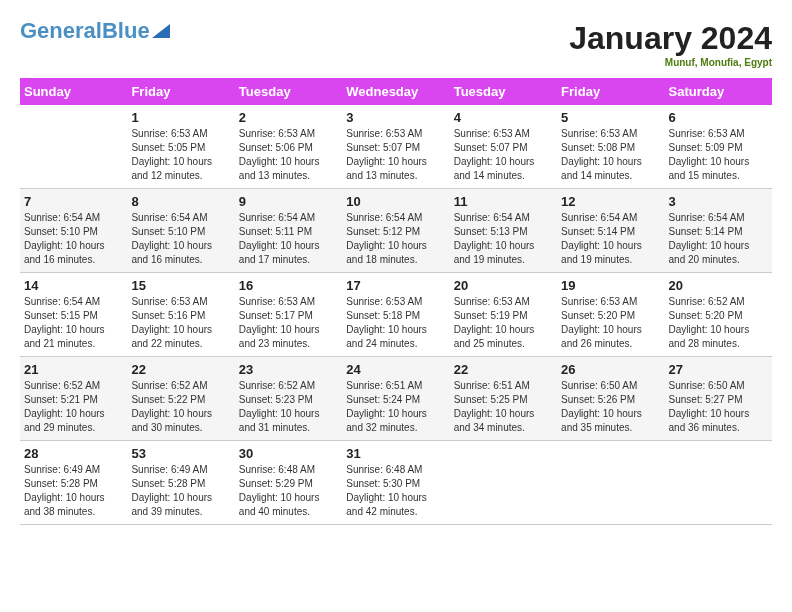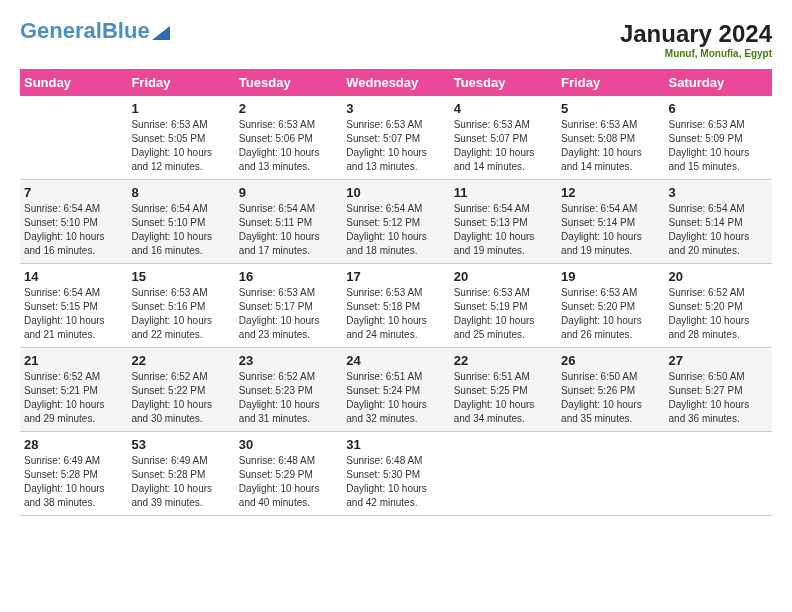--- a/index.html
+++ b/index.html
@@ -27,36 +27,36 @@
       color: #1a3a5c;
       line-height: 1;
     }
     .logo-text span {
       color: #4a90c4;
     }
     .title-block {
       text-align: right;
     }
     .title-block h1 {
-      font-size: 24px;
+      font-size: 32px;
       color: #222;
       font-weight: bold;
     }
     .title-block h2 {
       font-size: 10px;
       color: #4d7c0f;
       font-weight: bold;
     }
     table {
       width: 100%;
       border-collapse: collapse;
       font-size: 11px;
     }
     thead tr th {
-      background-color: #ec4899;
+      background-color: #d946ef;
       color: #fff;
       padding: 6px 4px;
       text-align: left;
       font-size: 13px;
       font-weight: bold;
     }
     tbody tr {
       border-bottom: 1px solid #ccc;
     }
     tbody tr:nth-child(even) {
@@ -82,21 +82,21 @@
       color: #333;
       font-size: 10px;
       line-height: 1.4;
     }
   </style>
 </head>
 <body>
 
 <div class="header">
   <div class="logo">
-    <div style="display:flex;align-items:center;">
+    <div style="display:flex;align-items:flex-start;">
       <span class="logo-text">
         <span>General</span><span style="color:#4a90c4;">Blue</span>
       </span>
       <svg width="18" height="18" viewBox="0 0 18 18" style="margin-left:2px;">
         <polygon points="0,18 18,18 18,4" fill="#2a6db5"></polygon>
       </svg>
     </div>
   </div>
   <div class="title-block">
     <h1>January 2024</h1>

